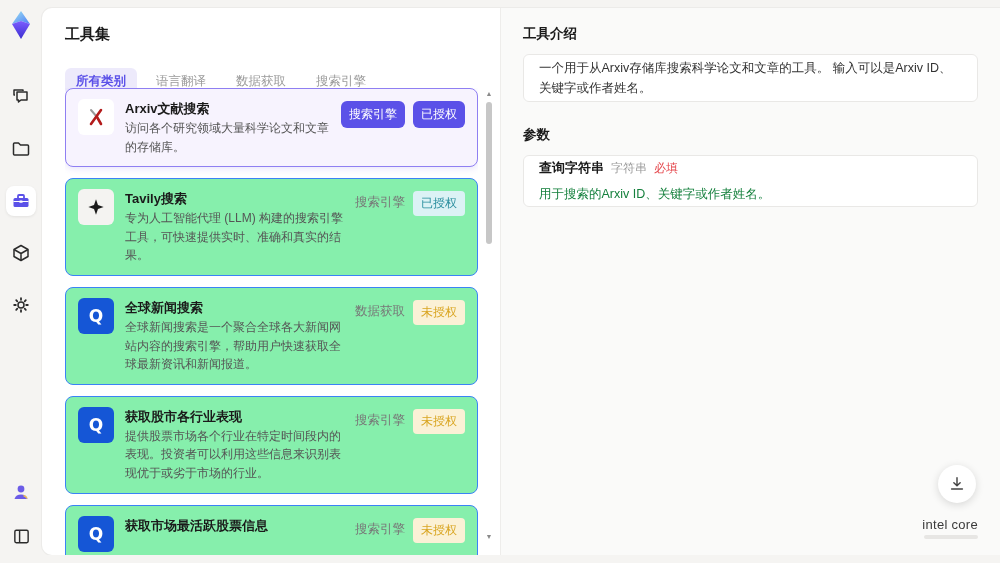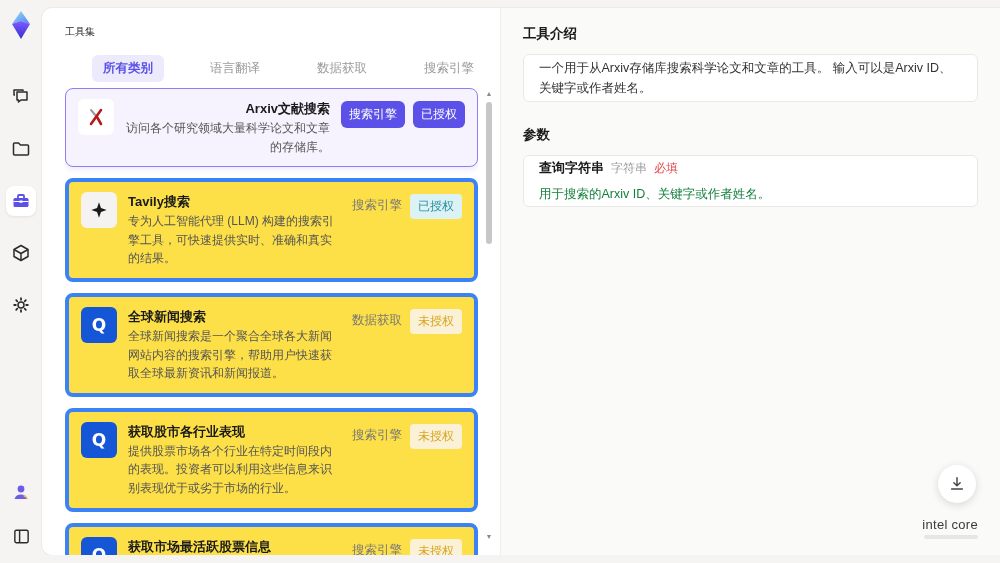--- a/index.html
+++ b/index.html
@@ -15,27 +15,27 @@
   .nav-item.active { background:#ffffff; box-shadow:0 1px 3px rgba(0,0,0,.08); color:#5B51E8; }
   .sidebar-bottom { margin-top:auto; display:flex; flex-direction:column; gap:14px; align-items:center; }
 
   
   .main { flex:1; display:flex; flex-direction:column; }
   .strip { height:8px; background:#F5F4F2; flex-shrink:0; }
   .content { flex:1; display:flex; background:#fff; border-top-left-radius:10px; border-bottom-left-radius:10px; overflow:hidden; box-shadow:0 0 0 1px #ECEBE9; }
 
   
   .list-panel { width:458px; flex-shrink:0; padding:17px 0 0 23px; position:relative; }
-  .list-title { font-size:10px; font-weight:normal; margin-bottom:16px; }
+  .list-title { font-size:15px; font-weight:bold; margin-bottom:24px; }
   .tabs { display:flex; gap:8px; margin-bottom:14px; }
-  .tab { font-size:12.5px; color:#9a9a9a; padding:5px 11px; border-radius:6px; cursor:pointer; white-space:nowrap;margin-left:27px; }
+  .tab { font-size:12.5px; color:#9a9a9a; padding:5px 11px; border-radius:6px; cursor:pointer; white-space:nowrap; }
   .tab.active { background:#EDEAFB; color:#5B51E8; font-weight:bold; }
   .cards { position:absolute; top:80px; left:23px; right:22px; bottom:0; display:flex; flex-direction:column; gap:11px; overflow:hidden; }
-  .card { border:4px solid #3b82f6; border-radius:8px; background:#fde047; padding:10px 12px; display:flex; gap:11px; flex-shrink:0; cursor:pointer; }
-  .card.selected { border:1.5px solid #8F7FF2; background:#F7F3FE; box-shadow:0 2px 6px rgba(110,80,230,.15);text-align:right; }
+  .card { border:1px solid #3b82f6; border-radius:8px; background:#86efac; padding:10px 12px; display:flex; gap:11px; flex-shrink:0; cursor:pointer; }
+  .card.selected { border:1.5px solid #8F7FF2; background:#F7F3FE; box-shadow:0 2px 6px rgba(110,80,230,.15); }
   .tool-icon { width:36px; height:36px; border-radius:6px; flex-shrink:0; display:flex; align-items:center; justify-content:center; }
   .tool-icon.light { background:#F4F3F1; }
   .tool-icon.white { background:#fff; border:1px solid #F0EFED; }
   .card.selected .tool-icon.white { border:none; }
   .tool-icon.blue { background:#1556D6; }
   .tool-icon .q { color:#fff; font-weight:bold; font-size:17px; font-family:"DejaVu Sans",sans-serif; }
   .card-body { flex:1; min-width:0; }
   .card-name { font-size:13px; font-weight:bold; margin-top:1px; }
   .card-desc { font-size:12px; color:#555; line-height:1.55; margin-top:1px; max-width:235px; }
   .card-meta { display:flex; gap:8px; align-items:flex-start; flex-shrink:0; padding-top:2px; }

